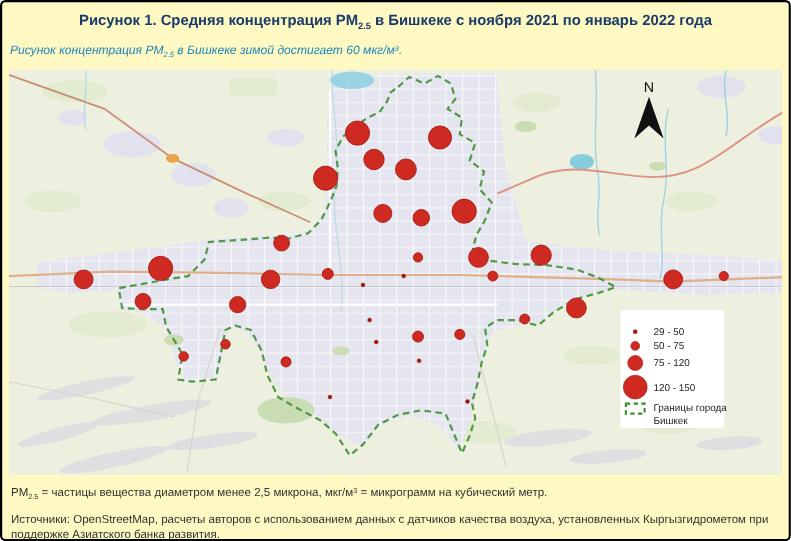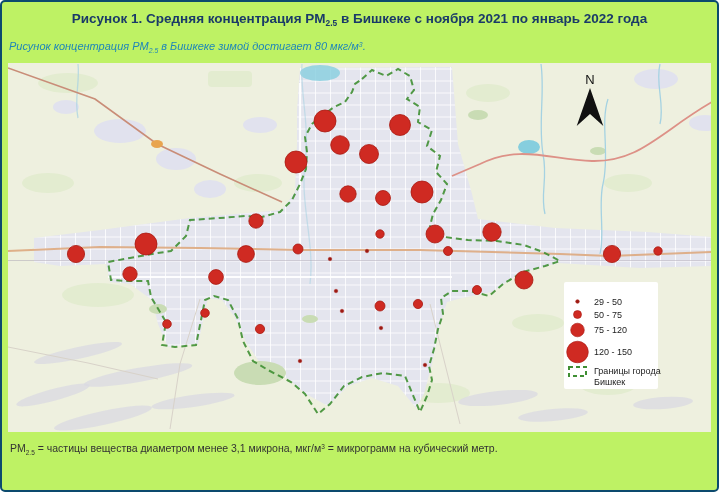--- a/index.html
+++ b/index.html
@@ -1,18 +1,18 @@
 <!DOCTYPE html>
 <html><head>
 <meta charset="utf-8">
 <style>
   html,body{margin:0;padding:0;background:#ffffff;}
   .figure{
     width:719px;height:492px;box-sizing:border-box;position:relative;
-    border:2px solid #0c4a6e;border-radius:5px;background:#bef264;
+    border:2px solid #000000;border-radius:5px;background:#fef9c3;
     font-family:"Liberation Sans", sans-serif;overflow:hidden;
   }
   .title{
     margin:8px 14px 0 14px;text-align:center;
     font-size:13.5px;font-weight:bold;color:#1a3a68;line-height:18px;
   }
   .subtitle{
     margin:6px 6px 0 7px;font-size:11px;font-style:italic;color:#1f86b8;line-height:14px;
   }
   .sb{font-size:62%;vertical-align:-0.35em;}
@@ -40,21 +40,21 @@
   .legend-text{font-size:9px;fill:#1c1c1c;font-family:"Liberation Sans",sans-serif;}
   .north-n{font-size:13px;fill:#111111;font-family:"Liberation Sans",sans-serif;text-anchor:middle;}
 </style>
 </head>
 <body>
 
 <div class="figure">
 
   <div class="title"><span>Рисунок 1. Средняя концентрация PM</span><span class="sb">2.5</span><span> в Бишкеке с ноября 2021 по январь 2022 года</span></div>
 
-  <div class="subtitle"><span>Рисунок концентрация PM</span><span class="sb">2.5</span><span> в Бишкеке зимой достигает 80 мкг/м</span><span class="sp">3</span><span>.</span></div>
+  <div class="subtitle"><span>Рисунок концентрация PM</span><span class="sb">2.5</span><span> в Бишкеке зимой достигает 60 мкг/м</span><span class="sp">3</span><span>.</span></div>
 
   <div class="map-wrap">
     <svg width="703" height="369" viewBox="0 0 703 369">
       <defs>
         <pattern id="streets" width="15" height="12" patternUnits="userSpaceOnUse">
           <path d="M0,6 H15 M7.5,0 V12" stroke="#ffffff" stroke-width="1" opacity="0.8" fill="none"></path>
         </pattern>
         <clipPath id="mapclip">
             <rect x="0" y="0" width="703" height="369"></rect>
           </clipPath>
@@ -178,16 +178,17 @@
             <circle cx="569.5" cy="289" r="10.8" fill="#cf2a22" stroke="#a81a12" stroke-width="0.6"></circle>
             <text x="586" y="292" class="legend-text">120 - 150</text>
           </g>
         <rect x="561" y="304" width="17" height="9" fill="none" stroke="#3f8f33" stroke-width="2" stroke-dasharray="4 3"></rect>
         <text class="legend-text" x="586" y="311">Границы города</text>
         <text class="legend-text" x="586" y="322">Бишкек</text>
       </g>
     </svg>
   </div>
 
-  <div class="footnote"><span>PM</span><span class="sb">2.5</span><span> = частицы вещества диаметром менее 3,1 микрона, мкг/м</span><span class="sp">3</span><span> = микрограмм на кубический метр.</span></div>
+  <div class="footnote"><span>PM</span><span class="sb">2.5</span><span> = частицы вещества диаметром менее 2,5 микрона, мкг/м</span><span class="sp">3</span><span> = микрограмм на кубический метр.</span></div>
 
+  <div class="sources">Источники: OpenStreetMap, расчеты авторов с использованием данных с датчиков качества воздуха, установленных Кыргызгидрометом при поддержке Азиатского банка развития.</div>
 
 </div>
 
 </body></html>

